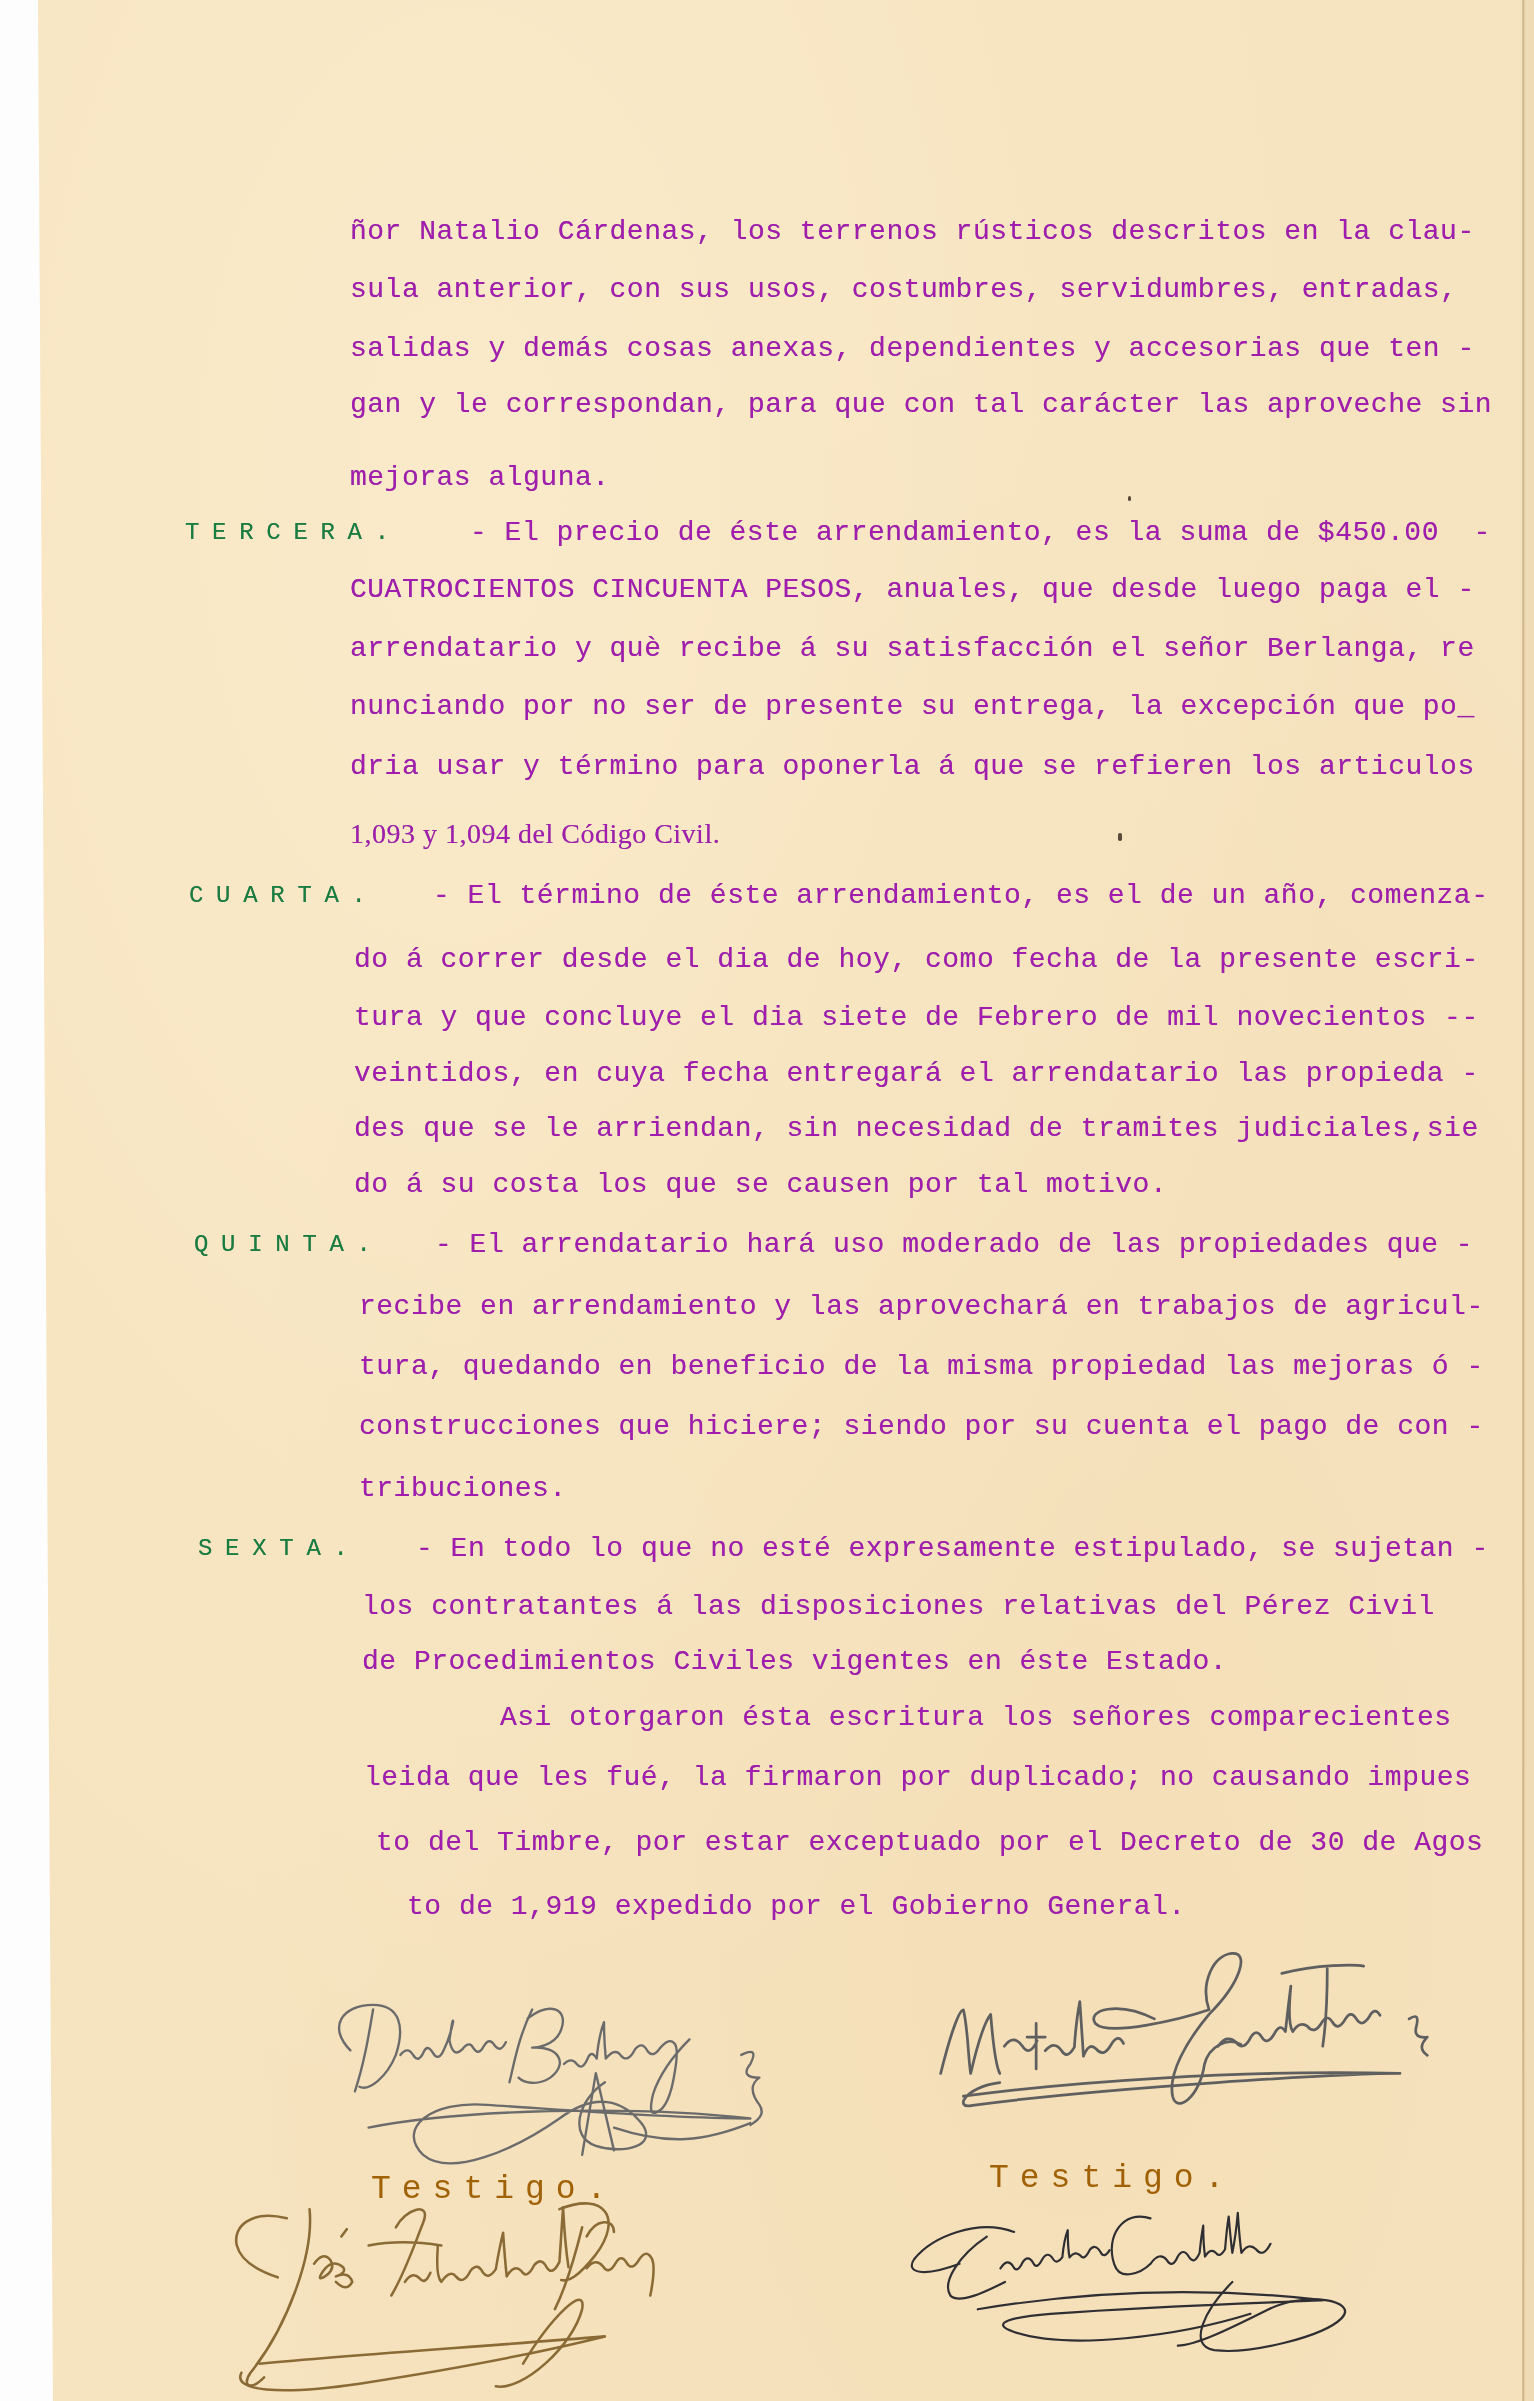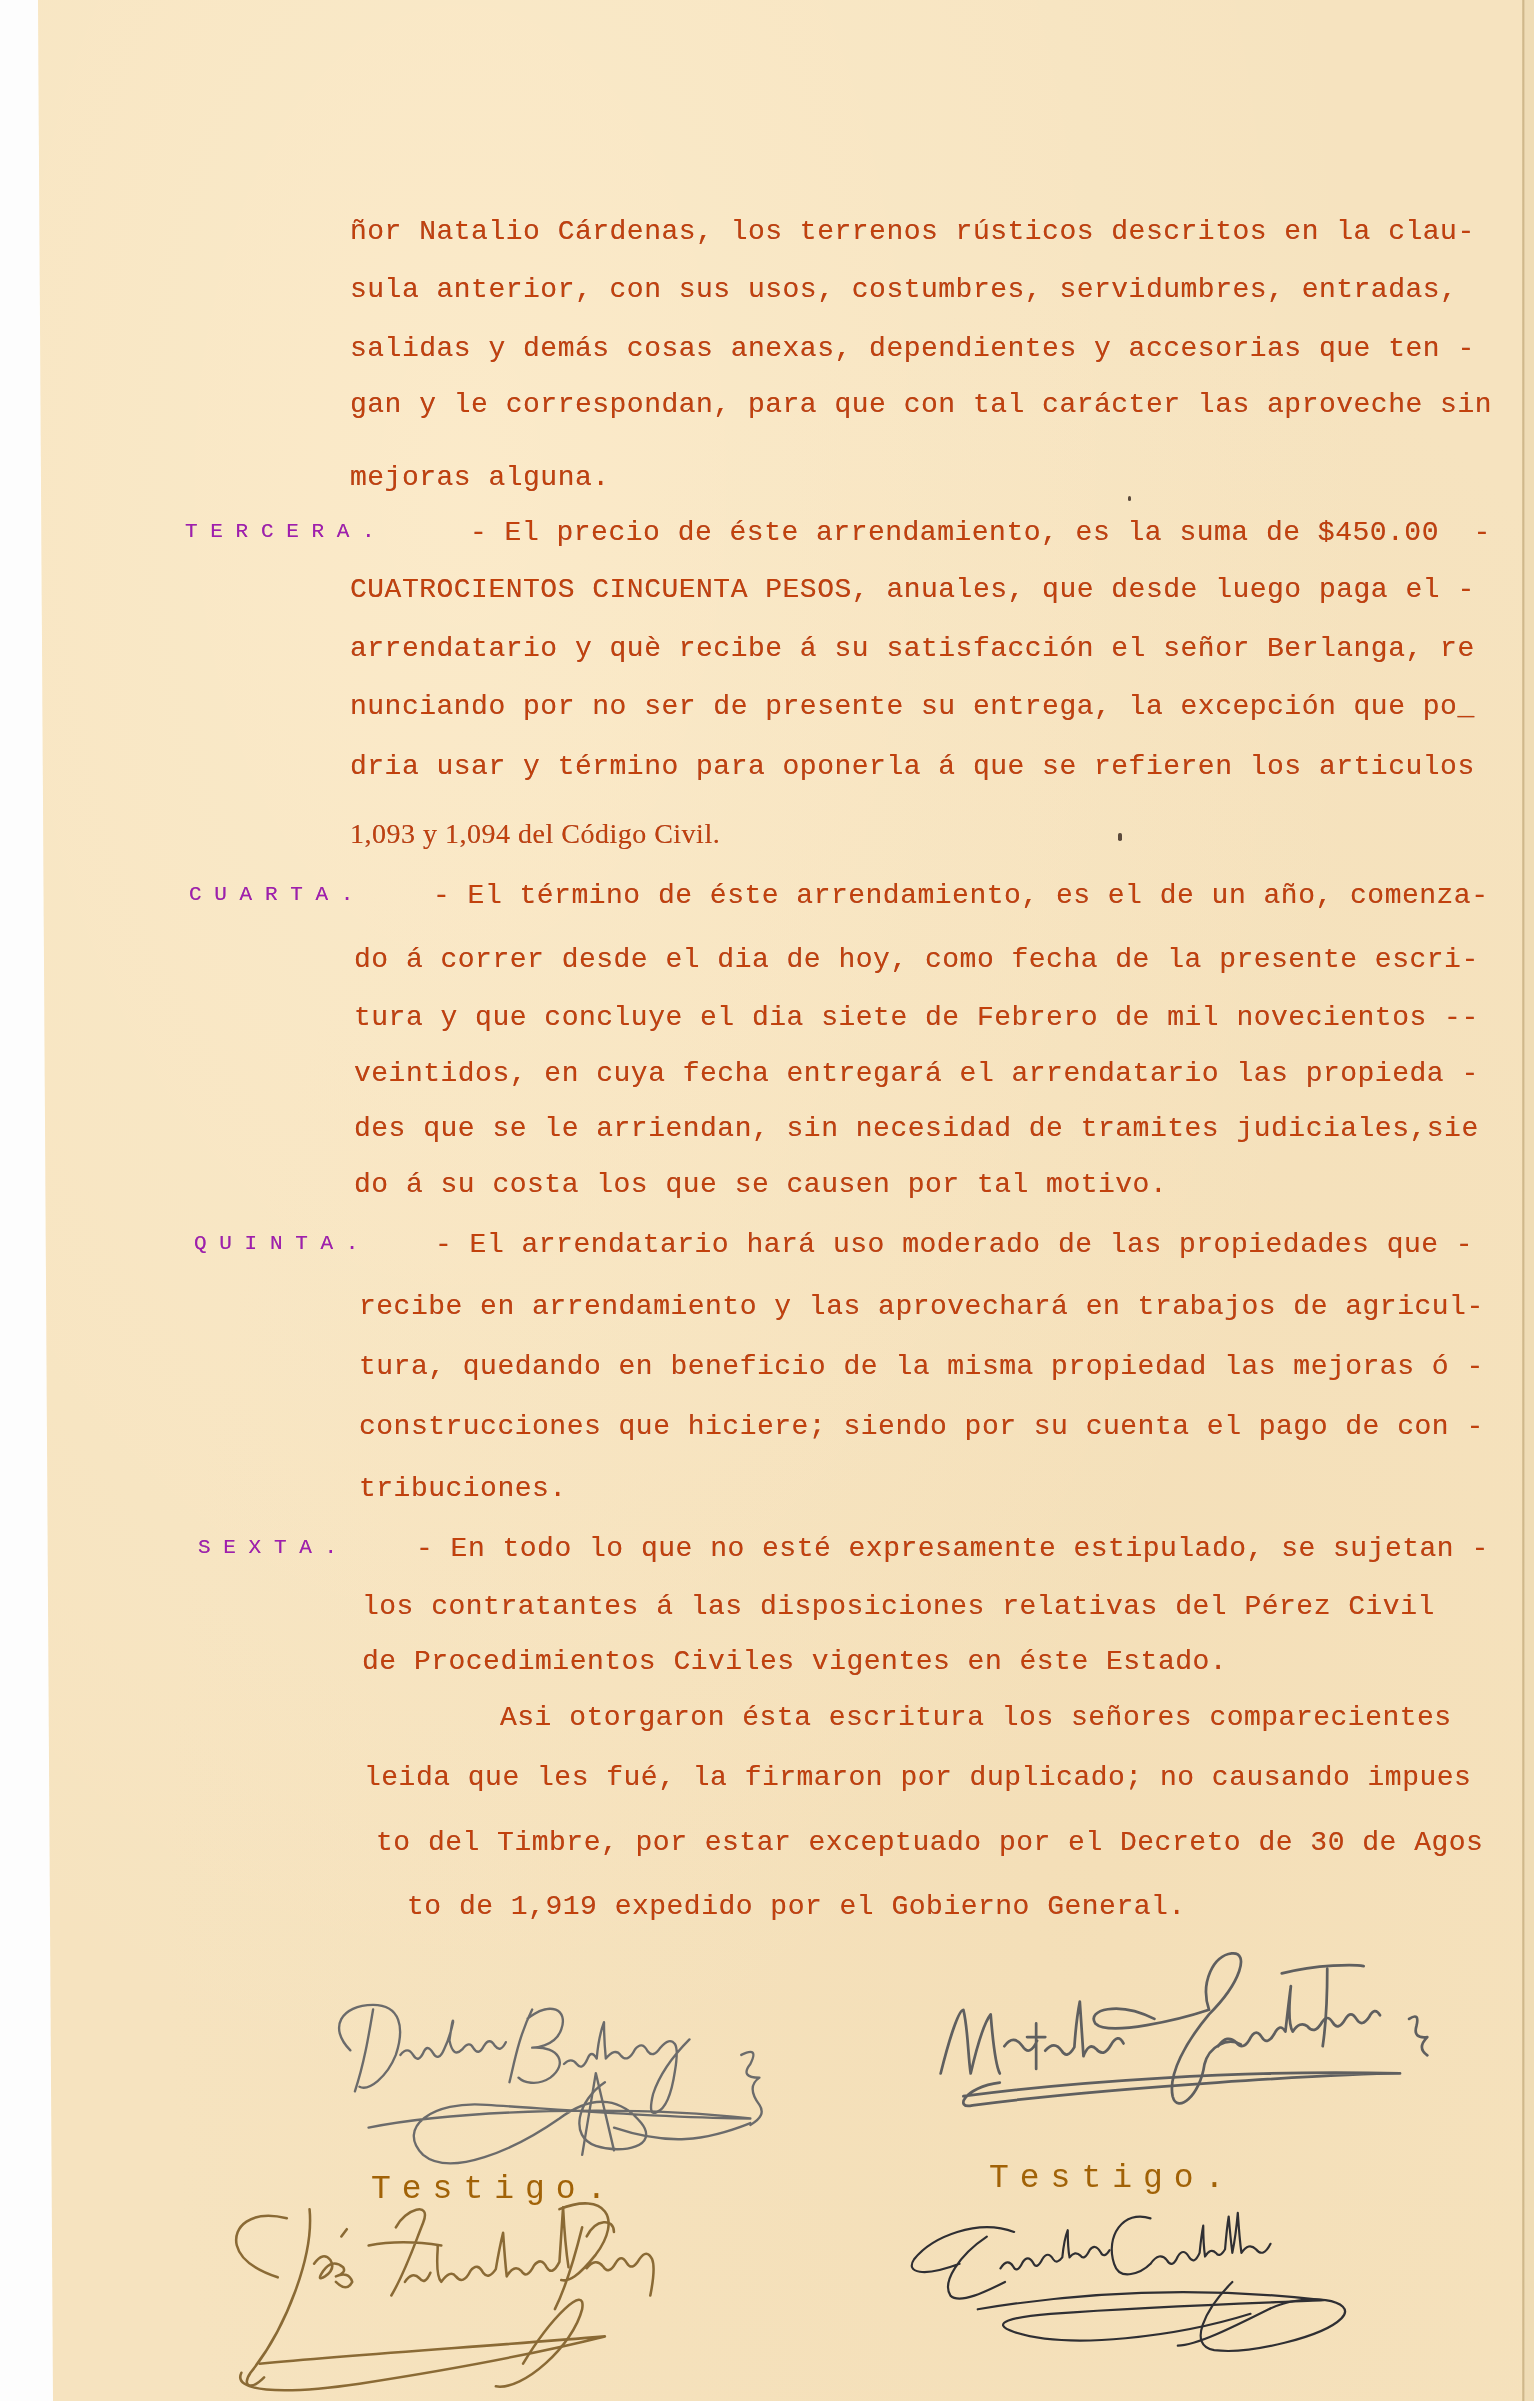--- a/index.html
+++ b/index.html
@@ -19,27 +19,27 @@
   .fold {
     position: absolute; top: 0; left: 1522px; width: 2.7px; height: 2401px;
     background: linear-gradient(to right, #d9c296, #c9b082, #e9d6b0);
     opacity: 0.85;
   }
   .fold-strip {
     position: absolute; top: 0; left: 1525px; width: 10px; height: 2401px;
     background: #efdcb6;
   }
   .line {
-    position: absolute; white-space: pre; color: #c2410c;
+    position: absolute; white-space: pre; color: #a21caf;
     font-size: 28px; letter-spacing: 0.5px; line-height: 1;
     text-shadow: 0 0 0.5px rgba(90,70,120,0.6);
   }
   .heading {
-    position: absolute; white-space: pre; color: #a21caf;
-    font-size: 21px; letter-spacing: 12.7px; line-height: 1;
+    position: absolute; white-space: pre; color: #15803d;
+    font-size: 24px; letter-spacing: 12.7px; line-height: 1;
     text-shadow: 0 0 0.5px rgba(90,70,120,0.6);
   }
   .testigo {
     position: absolute; white-space: pre; color: #a16207;
     font-size: 33px; letter-spacing: 11px; line-height: 1; text-align: center;
   }
   .sig { position: absolute; }
   .sig svg { display: block; overflow: visible; }
   .sig-label { position: absolute; width: 0.9px; height: 0.9px; overflow: hidden; clip: rect(0 0 0 0); }
   .speck { position: absolute; width: 3.6px; height: 7.3px; border-radius: 1.8px; background: #5b4a3c; }

